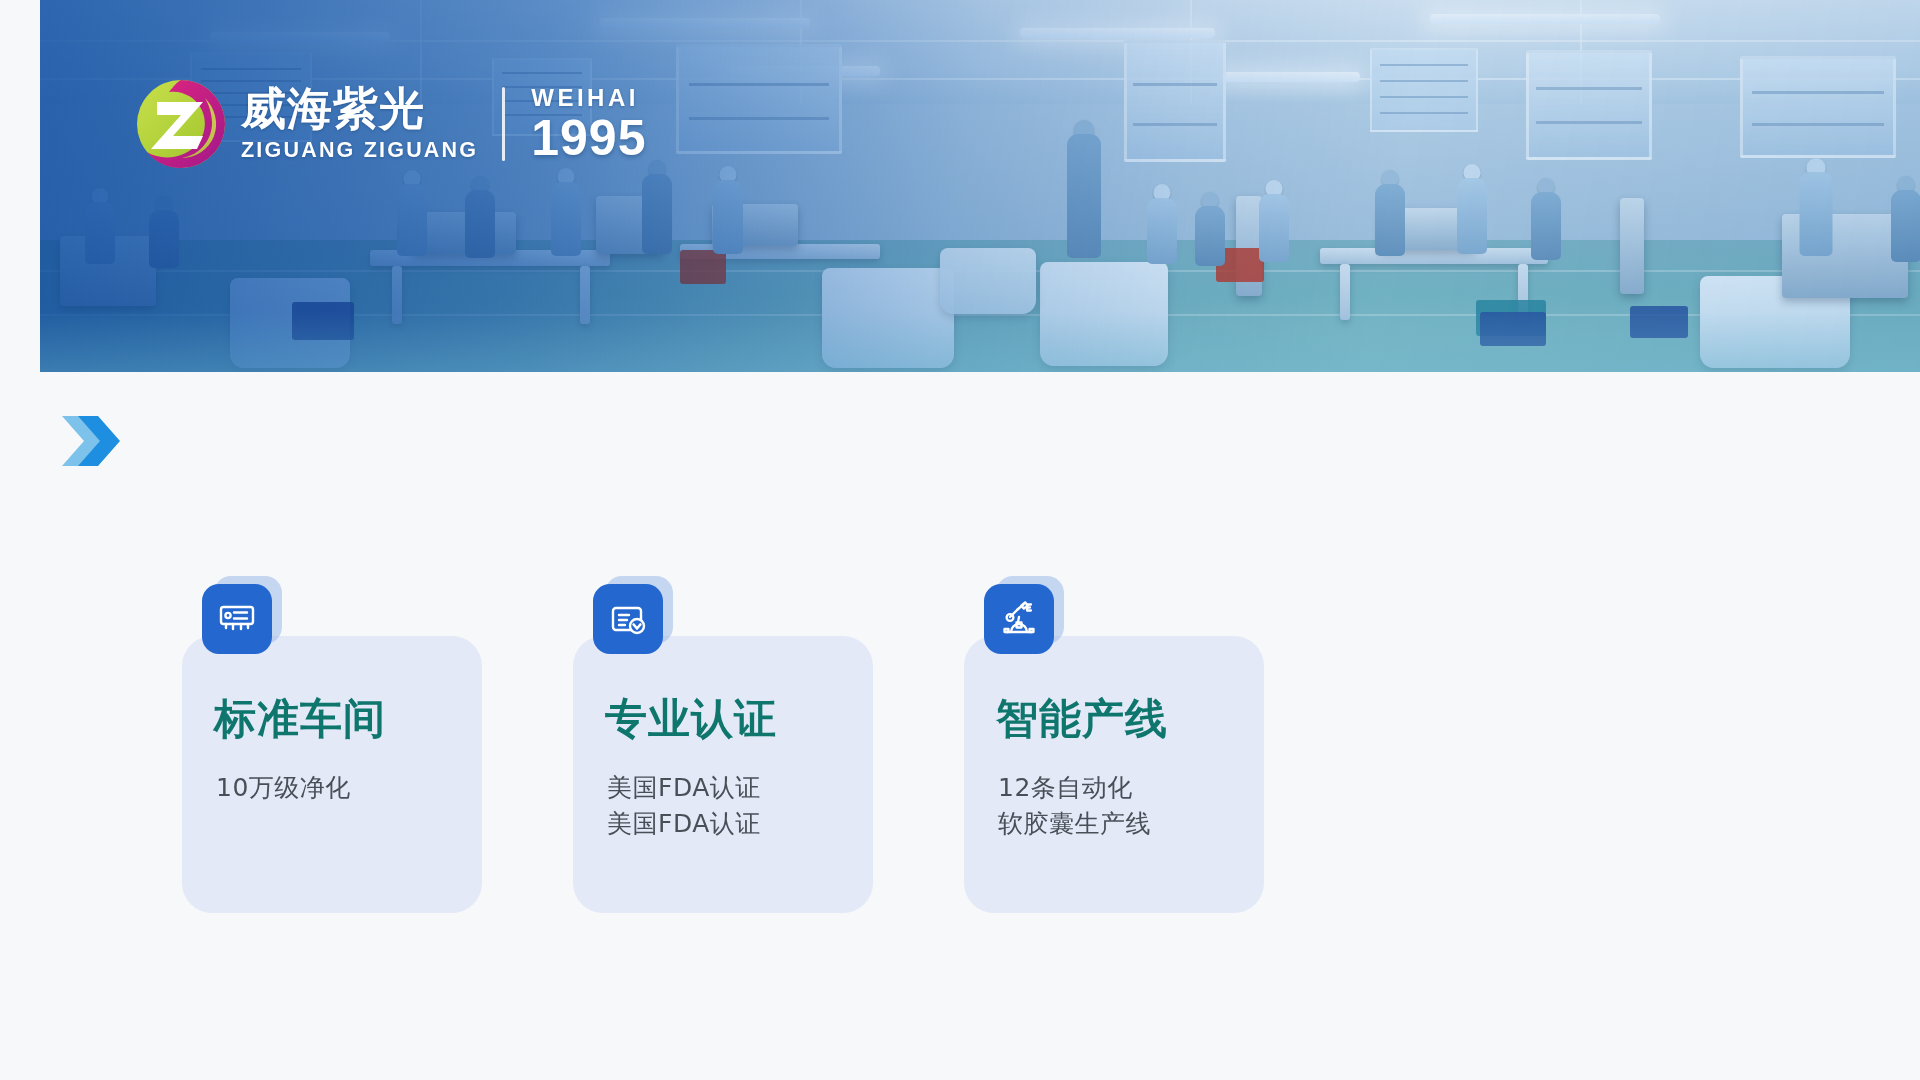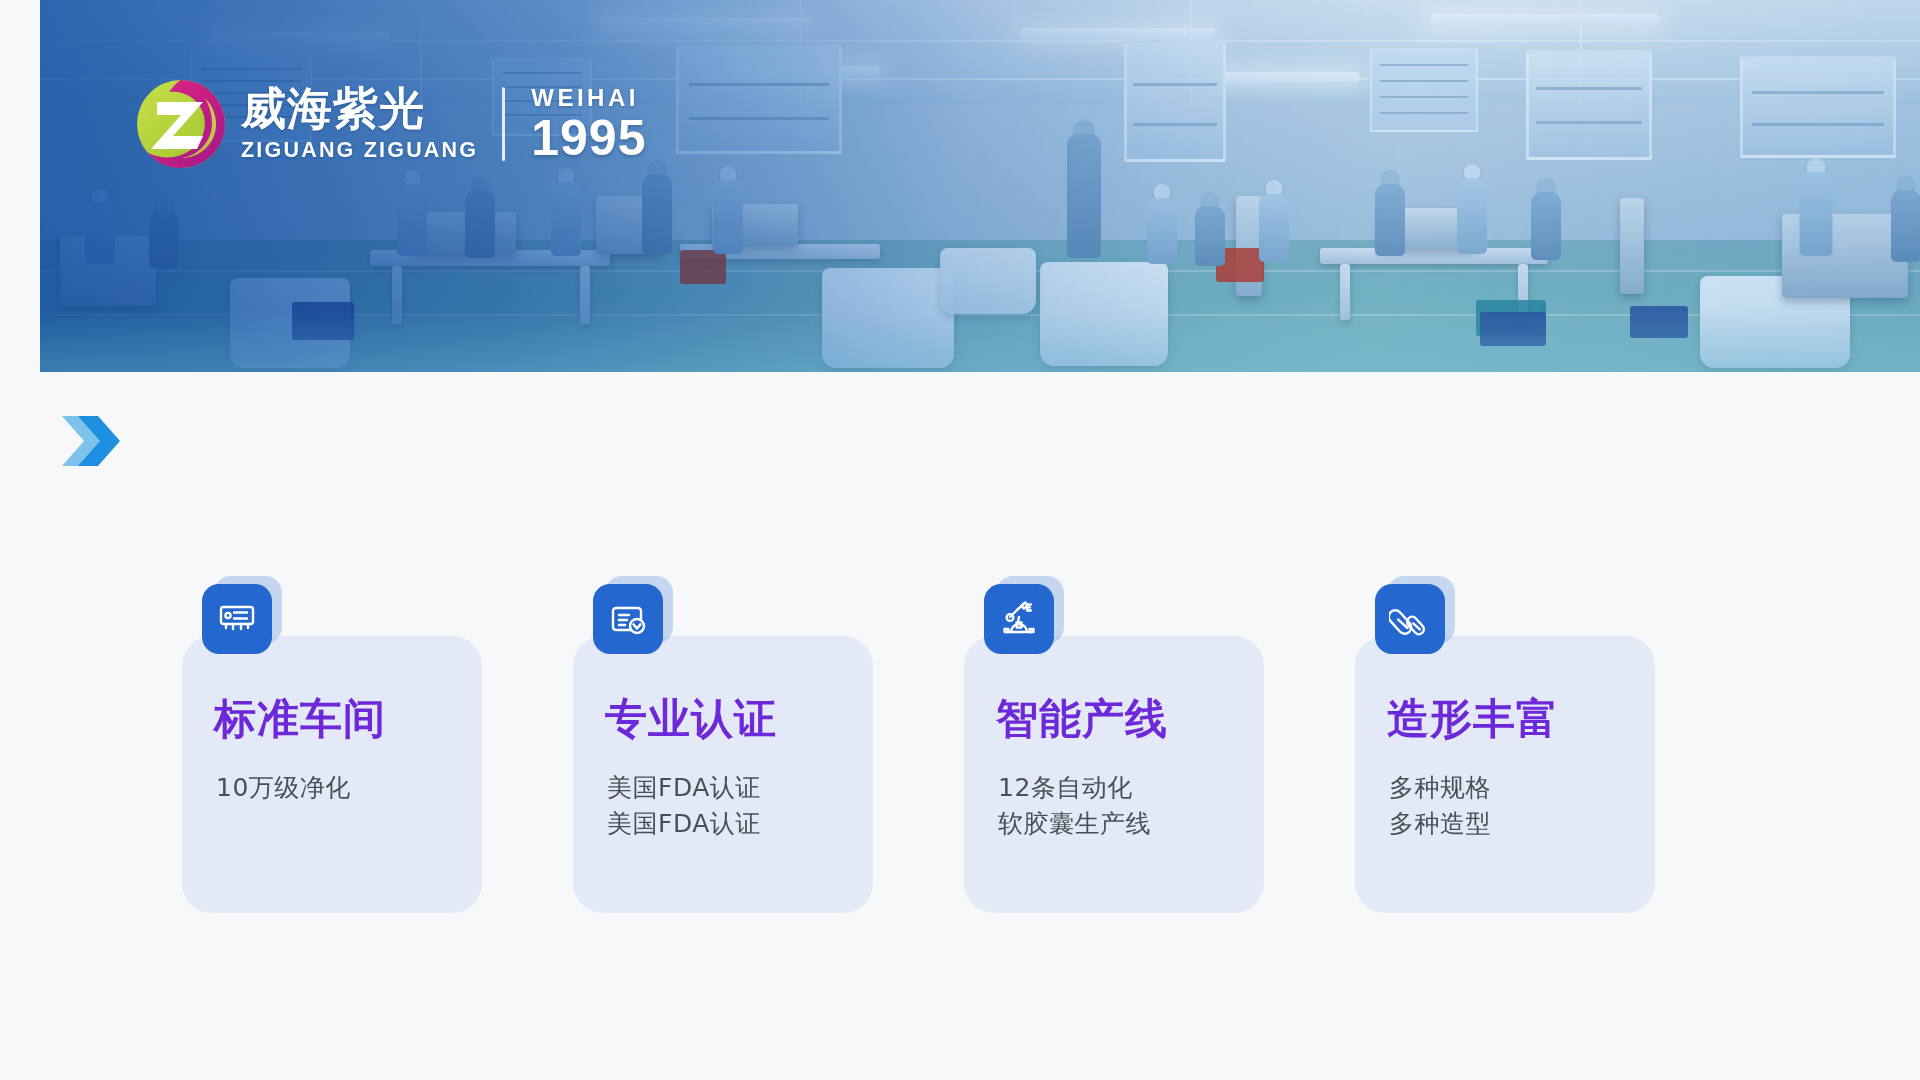--- a/index.html
+++ b/index.html
@@ -175,21 +175,21 @@
   }
   .icon-tile{
     position:absolute;left:0;top:0;width:70px;height:70px;
     background:#2468cf;border-radius:17px;
     display:flex;align-items:center;justify-content:center;
   }
   .icon-tile svg{display:block;}
   .card-title{
     position:absolute;left:32px;top:62px;
     font-family:"DejaVu Sans","Liberation Sans",sans-serif;
-    font-weight:700;font-size:42px;line-height:1;color:#6d28d9;
+    font-weight:700;font-size:42px;line-height:1;color:#0f766e;
     letter-spacing:1px;
   }
   .card-lines{
     position:absolute;left:34px;top:134px;
     font-family:"DejaVu Sans","Liberation Sans",sans-serif;
     font-size:25px;line-height:1.42;color:#4a4f57;letter-spacing:.5px;
   }
 </style>
 </head>
 <body>
@@ -461,33 +461,15 @@
           </svg>
         </div>
       </div>
       <div class="card-title">智能产线</div>
       <div class="card-lines">
         <div>12条自动化</div>
         <div>软胶囊生产线</div>
       </div>
     </div>
 
-    <div class="card">
-      <div class="card-icon">
-        <div class="icon-shadow"></div>
-        <div class="icon-tile">
-          <svg width="42" height="42" viewBox="0 0 42 42" fill="none" stroke="#ffffff" stroke-width="2.4" stroke-linecap="round" stroke-linejoin="round" xmlns="http://www.w3.org/2000/svg">
-            <rect x="4.5" y="10.5" width="13" height="27" rx="6.5" transform="rotate(-42 11 24)"></rect>
-            <path d="M9.2 21.6l9.3 8.4"></path>
-            <rect x="21.5" y="17.5" width="10" height="20" rx="5" transform="rotate(-42 26.5 27.5)"></rect>
-            <path d="M24.2 25.4l6.6 6"></path>
-          </svg>
-        </div>
-      </div>
-      <div class="card-title">造形丰富</div>
-      <div class="card-lines">
-        <div>多种规格</div>
-        <div>多种造型</div>
-      </div>
-    </div>
 
   </div>
 </div>
 
 </body></html>

